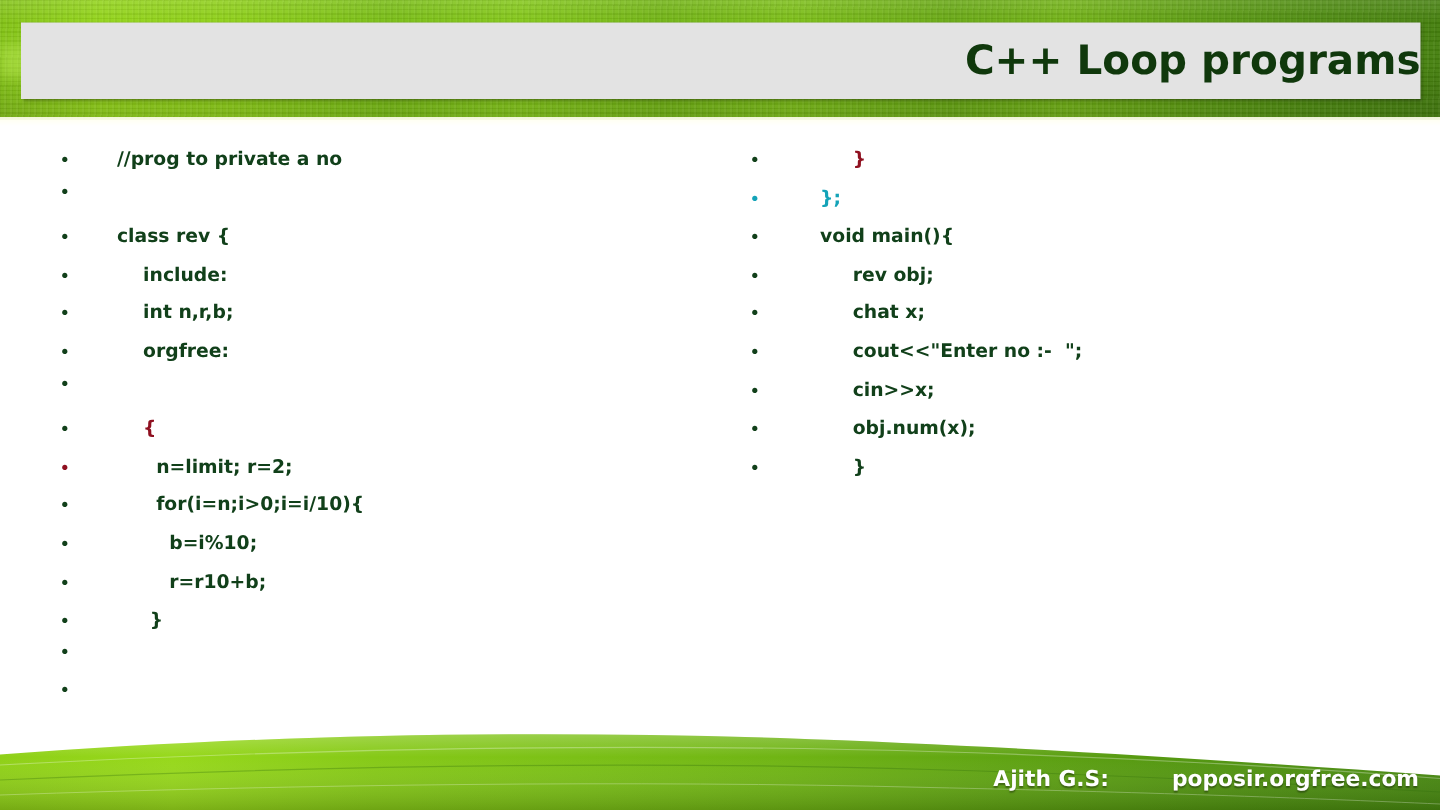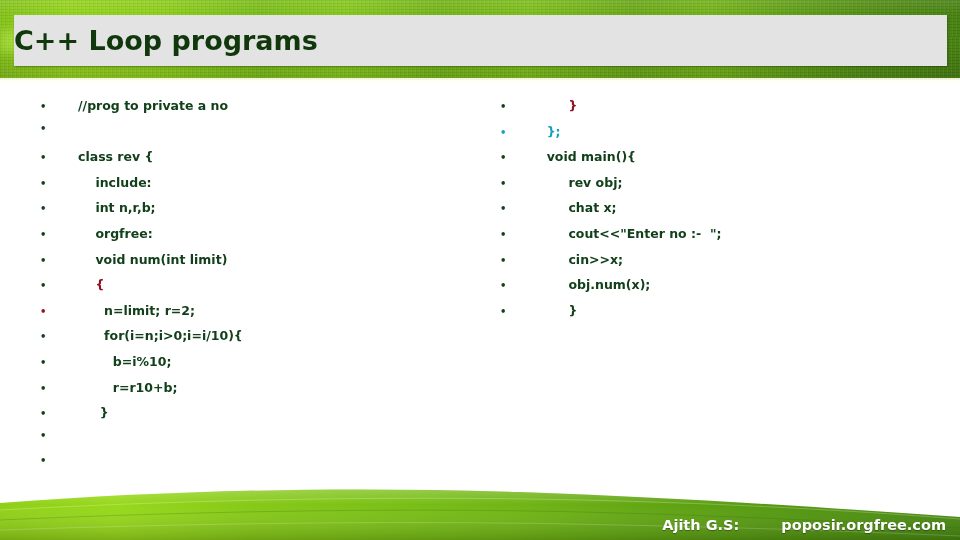--- a/index.html
+++ b/index.html
@@ -86,21 +86,21 @@
   .title-plate {
     position: absolute;
     left: 14px;
     top: 15px;
     width: 933px;
     height: 51px;
     background: #e3e3e3;
     box-shadow: 1px 1px 2px rgba(0,0,0,0.30);
     display: flex;
     align-items: center;
-    justify-content: flex-start;
+    justify-content: flex-end;
   }
   .title-text {
     font-family: "DejaVu Sans", sans-serif;
     font-size: 27px;
     font-weight: bold;
     color: #10380c;
     letter-spacing: 0px;
     white-space: nowrap;
   }
 
@@ -151,21 +151,20 @@
   .hill svg { display: block; }
 
   
   .footer {
     position: absolute;
     left: 0;
     bottom: 2px;
     width: 960px;
     height: 26px;
     display: flex;
-    align-items: center;
     justify-content: flex-end;
     padding-right: 14px;
     box-sizing: border-box;
     font-family: "DejaVu Sans", sans-serif;
     font-size: 14.5px;
     font-weight: bold;
     color: #ffffff;
     text-shadow: 0 1px 1px rgba(0,0,0,0.35);
   }
   .footer .author { margin-right: 42px; }
@@ -185,21 +184,21 @@
     <div class="title-text">C++ Loop programs</div>
   </div>
 
   <div class="col col-left" id="col-left">
       <div class="line"><span class="bullet">•</span><span class="txt">//prog to private a no</span></div>
       <div class="line"><span class="bullet">•</span></div>
       <div class="line"><span class="bullet">•</span><span class="txt">class rev {</span></div>
       <div class="line"><span class="bullet">•</span><span class="txt">    include:</span></div>
       <div class="line"><span class="bullet">•</span><span class="txt">    int n,r,b;</span></div>
       <div class="line"><span class="bullet">•</span><span class="txt">    orgfree:</span></div>
-      <div class="line"><span class="bullet">•</span><span class="txt">    void num(int limit)</span></div>
+      <div class="line"><span class="bullet">•</span></div>
       <div class="line c-red"><span class="bullet">•</span><span class="txt">    {</span></div>
       <div class="line b-red"><span class="bullet">•</span><span class="txt">      n=limit; r=2;</span></div>
       <div class="line"><span class="bullet">•</span><span class="txt">      for(i=n;i&gt;0;i=i/10){</span></div>
       <div class="line"><span class="bullet">•</span><span class="txt">        b=i%10;</span></div>
       <div class="line"><span class="bullet">•</span><span class="txt">        r=r10+b;</span></div>
       <div class="line"><span class="bullet">•</span><span class="txt">     }</span></div>
       <div class="line"><span class="bullet">•</span></div>
       <div class="line"><span class="bullet">•</span><span class="txt"></span></div>
     </div>
 

